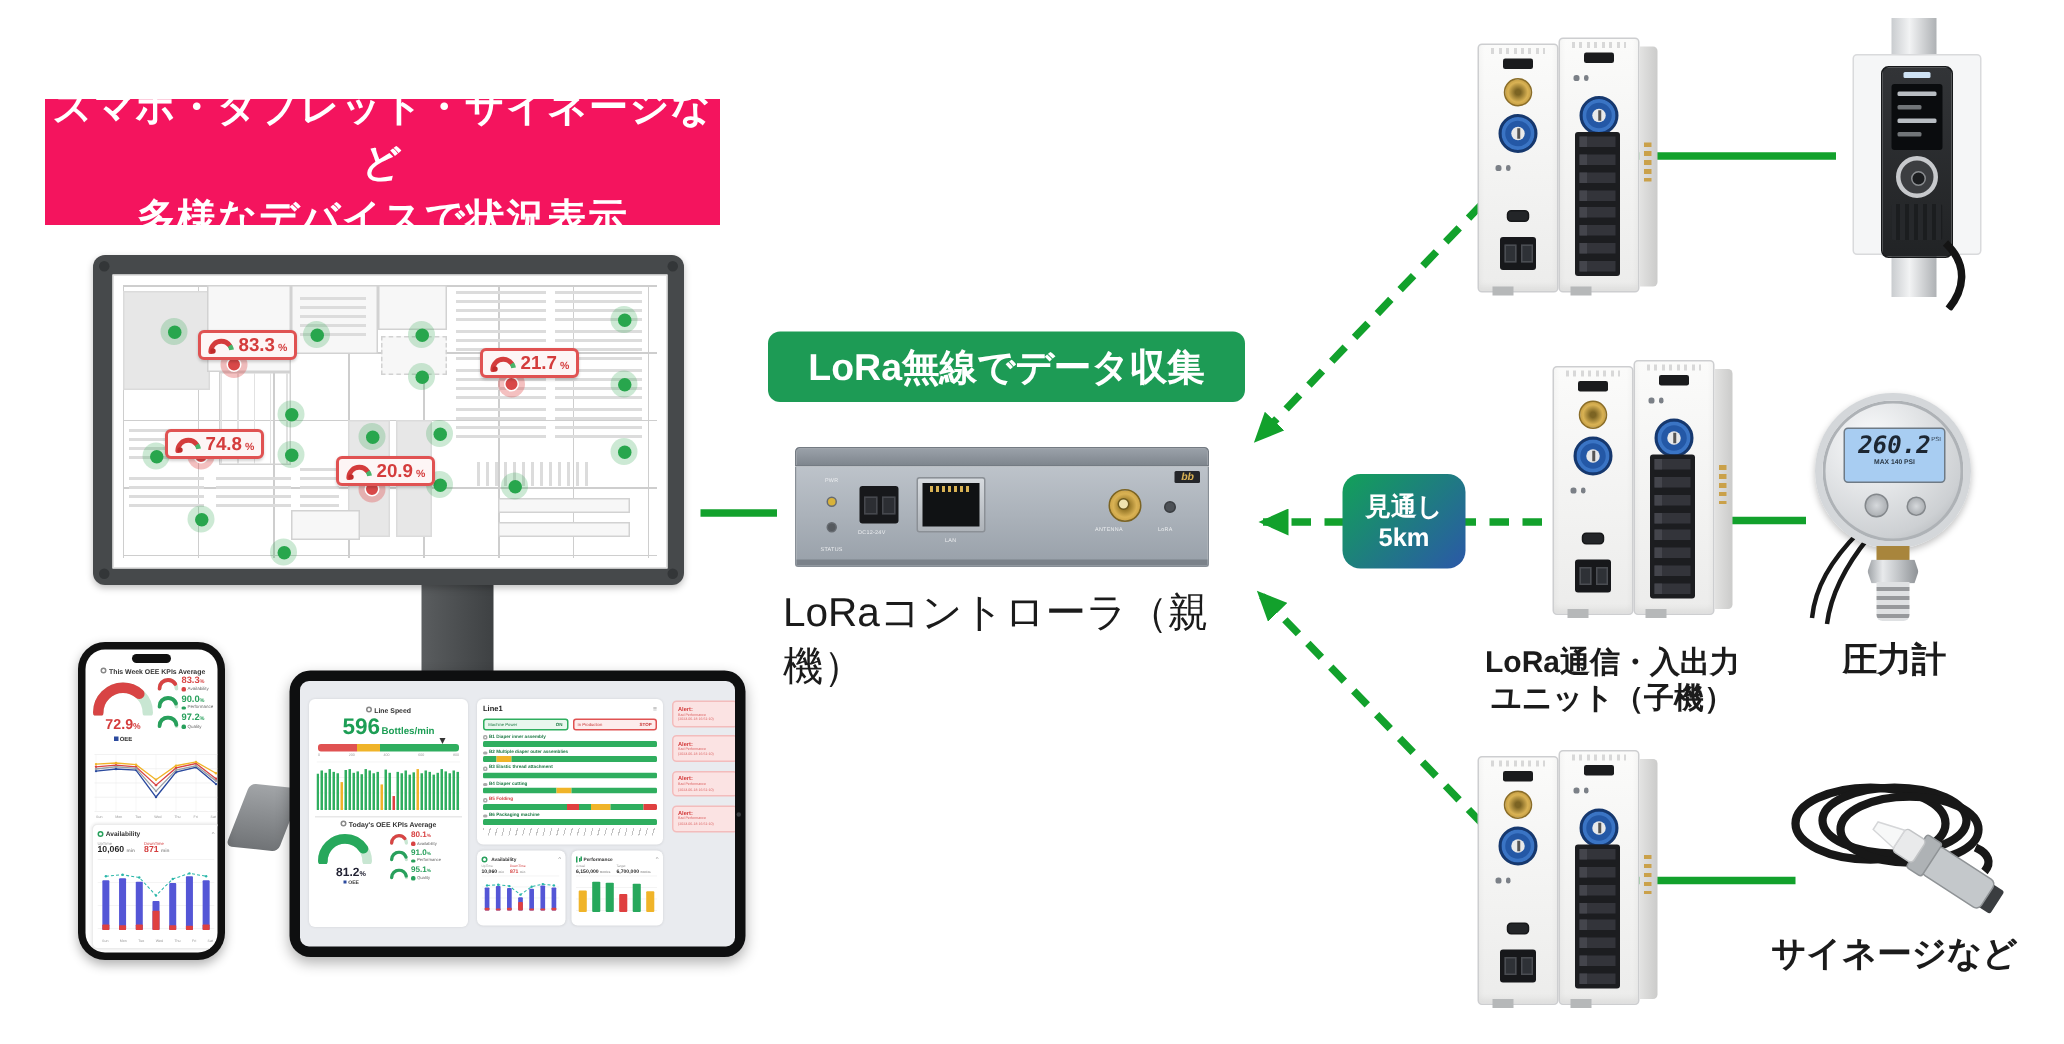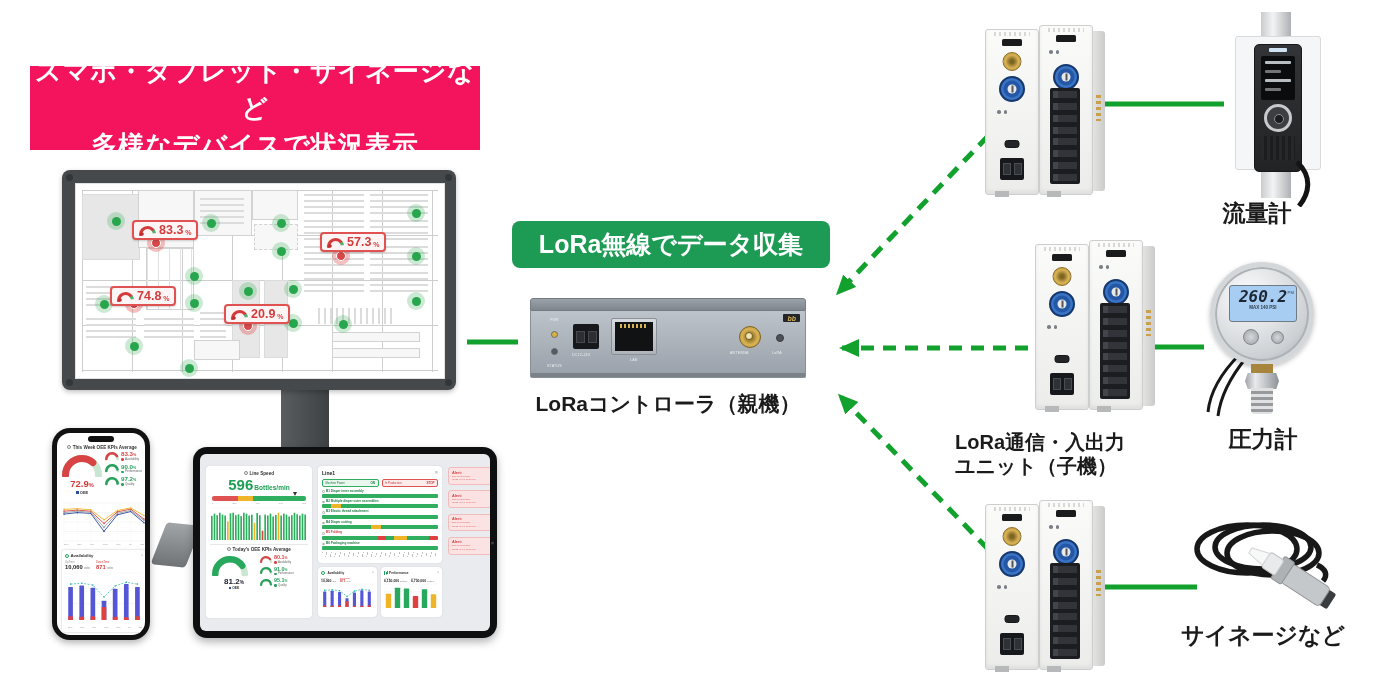--- a/index.html
+++ b/index.html
@@ -16,22 +16,22 @@
 
   
   .banner-pink{left:30px;top:66px;width:450px;height:84px;background:#f4145e;color:#fff;
     font-weight:700;font-size:26px;line-height:37px;letter-spacing:1px;text-align:center;
     display:flex;flex-direction:column;justify-content:center;z-index:2}
   .banner-green{left:512px;top:221px;width:318px;height:47px;background:#1d9b55;border-radius:8px;
     color:#fff;font-weight:700;font-size:25px;display:flex;align-items:center;justify-content:center;z-index:2}
   .badge{left:895px;top:316px;width:82px;height:63px;border-radius:12px;
     background:linear-gradient(135deg,#12a158,#2b58a8);color:#fff;font-weight:700;font-size:17px;
     line-height:21px;display:flex;flex-direction:column;align-items:center;justify-content:center;z-index:3}
-  .ctrl-label{left:522px;top:390px;width:292px;text-align:center;font-size:21px;font-weight:700;z-index:2}
-  .unit-label{left:955px;top:430px;width:240px;text-align:left;font-size:20px;line-height:24px;font-weight:700;z-index:2}
+  .ctrl-label{left:522px;top:390px;width:292px;text-align:left;font-size:27px;font-weight:400;z-index:2}
+  .unit-label{left:955px;top:430px;width:240px;text-align:center;font-size:20px;line-height:24px;font-weight:700;z-index:2}
   .dev-label{font-weight:700;text-align:center;font-size:23px;z-index:2}
   #lbl-flow{left:1192px;top:198px;width:130px}
   #lbl-press{left:1198px;top:424px;width:130px}
   #lbl-ph{left:1180px;top:620px;width:166px}
 
   
   .monitor{left:62px;top:170px;width:394px;height:220px;background:#46494b;border-radius:8px;
     padding:13px;box-sizing:border-box;z-index:2;box-shadow:0 2px 5px rgba(0,0,0,.25)}
   .mscrew{position:absolute;width:7px;height:7px;border-radius:50%;background:#333638}
   .mscrew.s1{left:4px;top:4px}.mscrew.s2{right:4px;top:4px}.mscrew.s3{left:4px;bottom:4px}.mscrew.s4{right:4px;bottom:4px}
@@ -343,21 +343,21 @@
             </svg>
     <span class="cv">83.3</span>
             <span class="cp">%</span>
           </div>
           <div class="callout" style="left: 238px; top: 42px;">
             <svg width="19" height="12" viewBox="0 0 19 12">
     <path d="M2.5,10.5 A7,7 0 0 1 16.5,10.5" fill="none" stroke="#d43c3c" stroke-width="3.2" pathLength="100" stroke-dasharray="80 100" stroke-linecap="round"></path>
     <path d="M2.5,10.5 A7,7 0 0 1 16.5,10.5" fill="none" stroke="#49b46a" stroke-width="3.2" pathLength="100" stroke-dasharray="0 80 14 100"></path>
     <circle cx="4" cy="10" r="1.8" fill="#c02a2a"></circle>
             </svg>
-    <span class="cv">57.3</span>
+    <span class="cv">21.7</span>
             <span class="cp">%</span>
           </div>
           <div class="callout" style="left: 28px; top: 96px;">
             <svg width="19" height="12" viewBox="0 0 19 12">
     <path d="M2.5,10.5 A7,7 0 0 1 16.5,10.5" fill="none" stroke="#d43c3c" stroke-width="3.2" pathLength="100" stroke-dasharray="80 100" stroke-linecap="round"></path>
     <path d="M2.5,10.5 A7,7 0 0 1 16.5,10.5" fill="none" stroke="#49b46a" stroke-width="3.2" pathLength="100" stroke-dasharray="0 80 14 100"></path>
     <circle cx="4" cy="10" r="1.8" fill="#c02a2a"></circle>
             </svg>
     <span class="cv">74.8</span>
             <span class="cp">%</span>
@@ -839,20 +839,24 @@
           <div class="cant-in"></div>
         </div>
       <span class="clbl ant">ANTENNA</span>
       <i class="clora-led"></i>
       <span class="clbl lora">LoRA</span>
       <div class="cbadge">bb</div>
     </div>
   </div>
   <div class="ab ctrl-label">LoRaコントローラ（親機）</div>
 
+  <div class="ab badge">
+    <div>見通し</div>
+    <div>5km</div>
+  </div>
 
   <div class="ab unit-slot" id="unit-top">
     <div class="unit">
       <div class="umod left">
         <div class="uslot"></div>
         <div class="sma"></div>
         <div class="rotary">
             <div class="rcore"></div>
           </div>
         <div class="uleds">
@@ -993,21 +997,20 @@
           <i></i>
           <i class="short"></i>
         </div>
       <div class="fdial"></div>
       <div class="fpanel"></div>
     </div>
     <svg class="fcable" width="105" height="195">
       <path d="M72,150 C88,165 84,182 74,194" stroke="#141414" stroke-width="5" fill="none"></path>
     </svg>
   </div>
-  <div class="ab dev-label" id="lbl-flow">流量計</div>
 
   <div class="ab pgauge">
     <svg class="pwires" width="130" height="160">
       <path d="M42,92 C22,112 12,130 10,150" stroke="#181818" stroke-width="3" fill="none"></path>
       <path d="M48,96 C30,118 22,138 20,154" stroke="#181818" stroke-width="3" fill="none"></path>
     </svg>
     <div class="pdial">
       <div class="plcd">
         <span class="plcd-psi">PSI</span>
         <span class="plcd-val">260.2</span>

